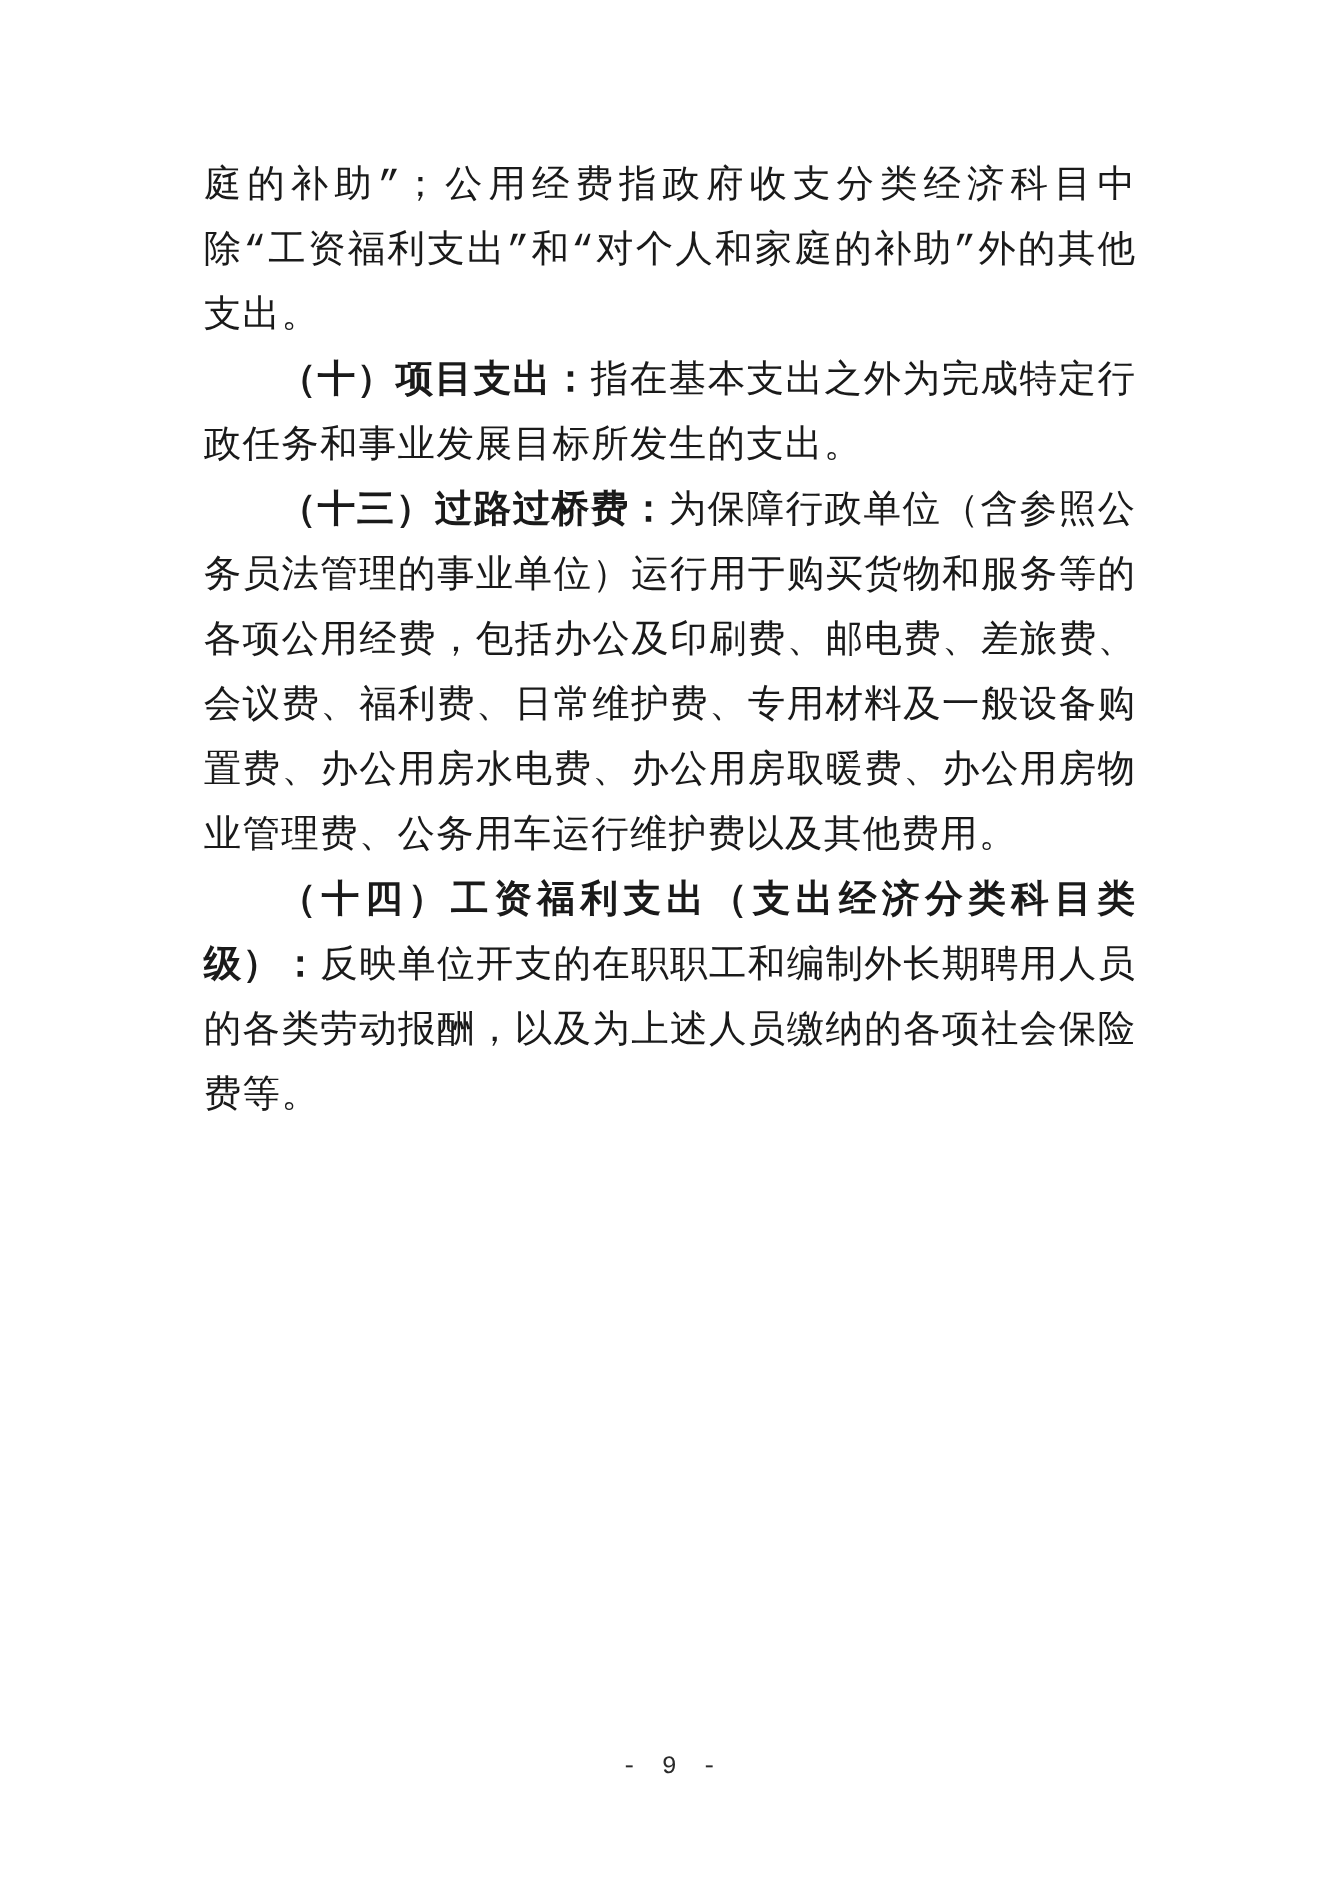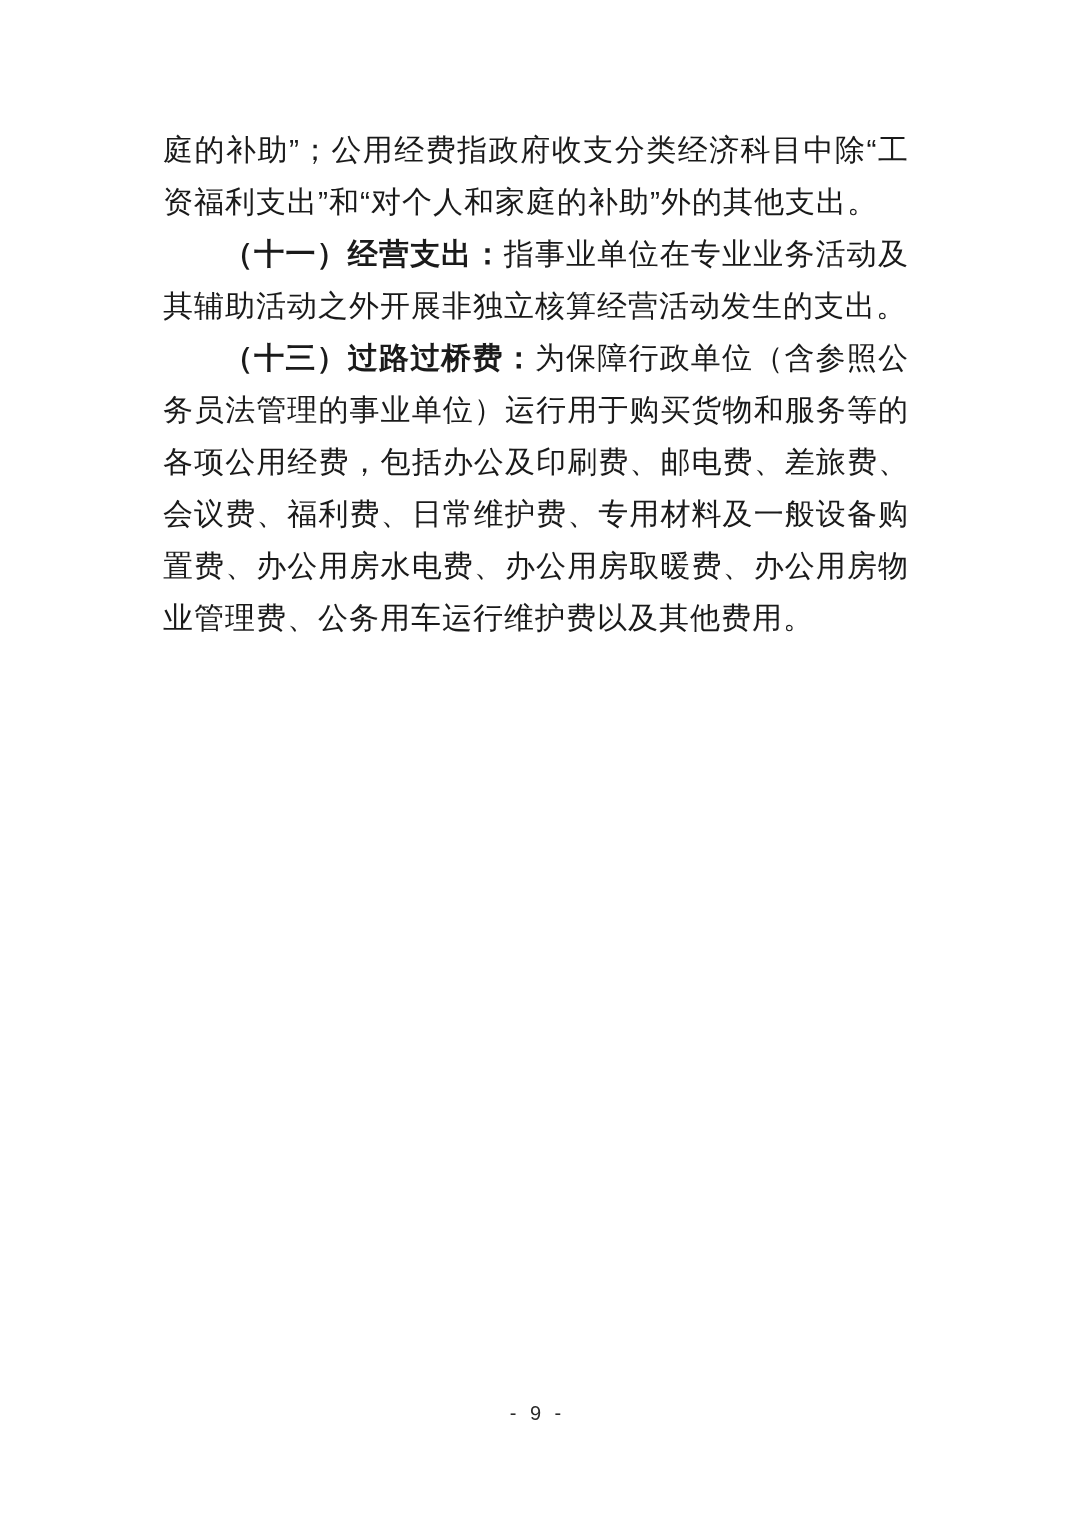--- a/index.html
+++ b/index.html
@@ -6,21 +6,21 @@
     margin: 0;
     padding: 0;
     background: #ffffff;
   }
   .page {
     position: relative;
     width: 1075px;
     height: 1520px;
     background: #ffffff;
     overflow: hidden;
-    font-family: Liberation Sans, sans-serif;
+    font-family: Liberation Mono, monospace;
     color: #1a1a1a;
   }
   .text-block {
     position: absolute;
     left: 163px;
     top: 124px;
     width: 746px;
   }
   .para {
     margin: 0;
@@ -46,17 +46,18 @@
     letter-spacing: 4px;
     color: #2a2a2a;
   }
 </style>
 </head>
 <body>
 
 <div class="page">
   <div class="text-block">
     <p class="para"><span class="lead"></span><span>庭的补助”；公用经费指政府收支分类经济科目中除“工资福利支出”和“对个人和家庭的补助”外的其他支出。</span></p>
-    <p class="para indented"><span class="lead">（十一）经营支出：</span><span>指事业单位在专业业务活动及其辅助活动之外开展非独立核算经营活动发生的支出。</span></p>
+    <p class="para indented"><span class="lead">（十）项目支出：</span><span>指在基本支出之外为完成特定行政任务和事业发展目标所发生的支出。</span></p>
     <p class="para indented"><span class="lead">（十三）过路过桥费：</span><span>为保障行政单位（含参照公务员法管理的事业单位）运行用于购买货物和服务等的各项公用经费，包括办公及印刷费、邮电费、差旅费、会议费、福利费、日常维护费、专用材料及一般设备购置费、办公用房水电费、办公用房取暖费、办公用房物业管理费、公务用车运行维护费以及其他费用。</span></p>
+    <p class="para indented"><span class="lead">（十四）工资福利支出（支出经济分类科目类级）：</span><span>反映单位开支的在职职工和编制外长期聘用人员的各类劳动报酬，以及为上述人员缴纳的各项社会保险费等。</span></p>
   </div>
   <div class="footer">- 9 -</div>
 </div>
 
 </body></html>

